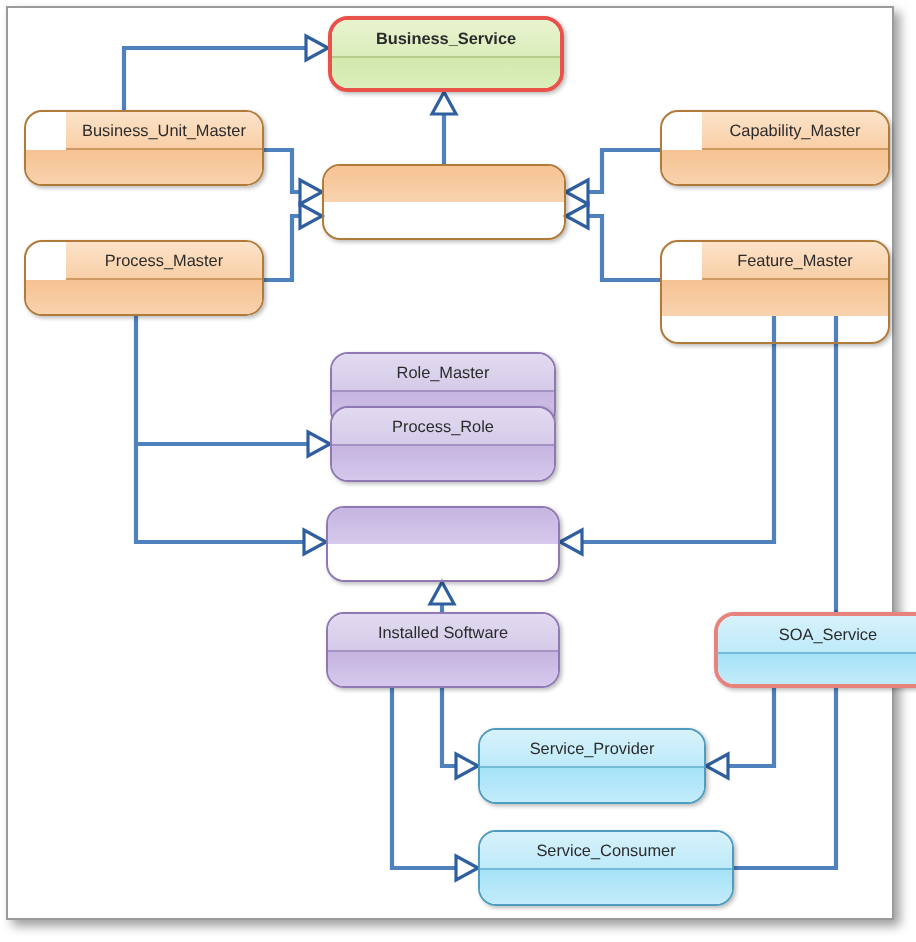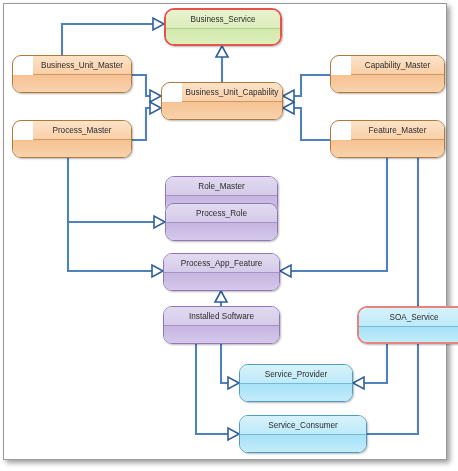--- a/index.html
+++ b/index.html
@@ -69,20 +69,21 @@
   }
   .n-orange .body{
     background:linear-gradient(to bottom,#f6c293 0%,#f8d3ae 100%);
   }
 
   
   .n-green{border:2px solid #e8524a;border-radius:10px;}
   .n-green .title{
     background:linear-gradient(to bottom,#e8f3cf 0%,#dcedbc 100%);
     border-bottom:1px solid #b4cc8c;
+    font-weight:bold;
   }
   .n-green .body{
     background:linear-gradient(to bottom,#d3e9ae 0%,#dcefbd 100%);
   }
 
   
   .n-purple{border-color:#8f78b4;}
   .n-purple .title{
     background:linear-gradient(to bottom,#e2daf0 0%,#d5cbe9 100%);
     border-bottom:1px solid #a693c6;
@@ -192,46 +193,44 @@
     <div class="title">Business_Unit_Master</div>
     <div class="body" style="height:18px;"></div>
   </div>
 
   <div class="node n-orange" style="left:330px;top:55px;width:115px;height:38px;">
     <div class="title">Capability_Master</div>
     <div class="body" style="height:18px;"></div>
   </div>
 
   <div class="node n-orange" style="left:161px;top:82px;width:122px;height:38px;">
-    <div class="title">Business_Unit_Capability</div>
     <div class="body" style="height:18px;"></div>
   </div>
 
   <div class="node n-orange" style="left:12px;top:120px;width:120px;height:38px;">
     <div class="title">Process_Master</div>
     <div class="body" style="height:18px;"></div>
   </div>
 
-  <div class="node n-orange" style="left:330px;top:120px;width:115px;height:38px;">
+  <div class="node n-orange" style="left:330px;top:120px;width:115px;height:52px;">
     <div class="title">Feature_Master</div>
     <div class="body" style="height:18px;"></div>
   </div>
 
   <div class="node n-purple" style="left:165px;top:148px;width:113px;height:38px;margin-top:28px;">
     <div class="title">Role_Master</div>
     <div class="body" style="height:18px;"></div>
   </div>
 
   <div class="node n-purple" style="left:165px;top:203px;width:113px;height:38px;">
     <div class="title">Process_Role</div>
     <div class="body" style="height:18px;"></div>
   </div>
 
   <div class="node n-purple" style="left:163px;top:253px;width:117px;height:38px;">
-    <div class="title">Process_App_Feature</div>
     <div class="body" style="height:18px;"></div>
   </div>
 
   <div class="node n-purple" style="left:163px;top:306px;width:117px;height:38px;">
     <div class="title">Installed Software</div>
     <div class="body" style="height:18px;"></div>
   </div>
 
   <div class="node n-cyan-red" style="left:329px;top:306px;width:114px;height:38px;">
     <div class="title">SOA_Service</div>

